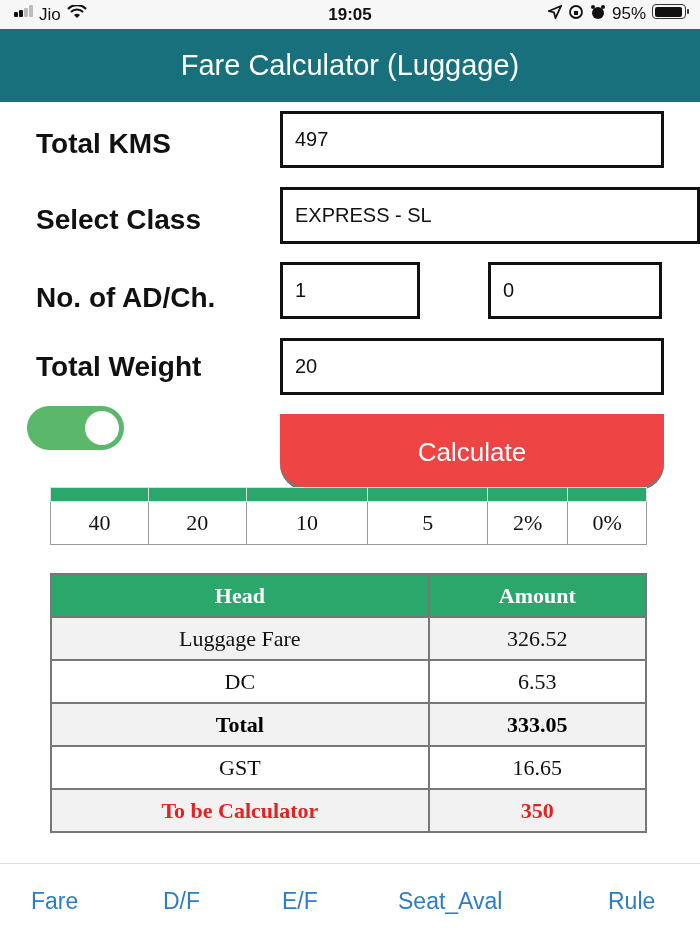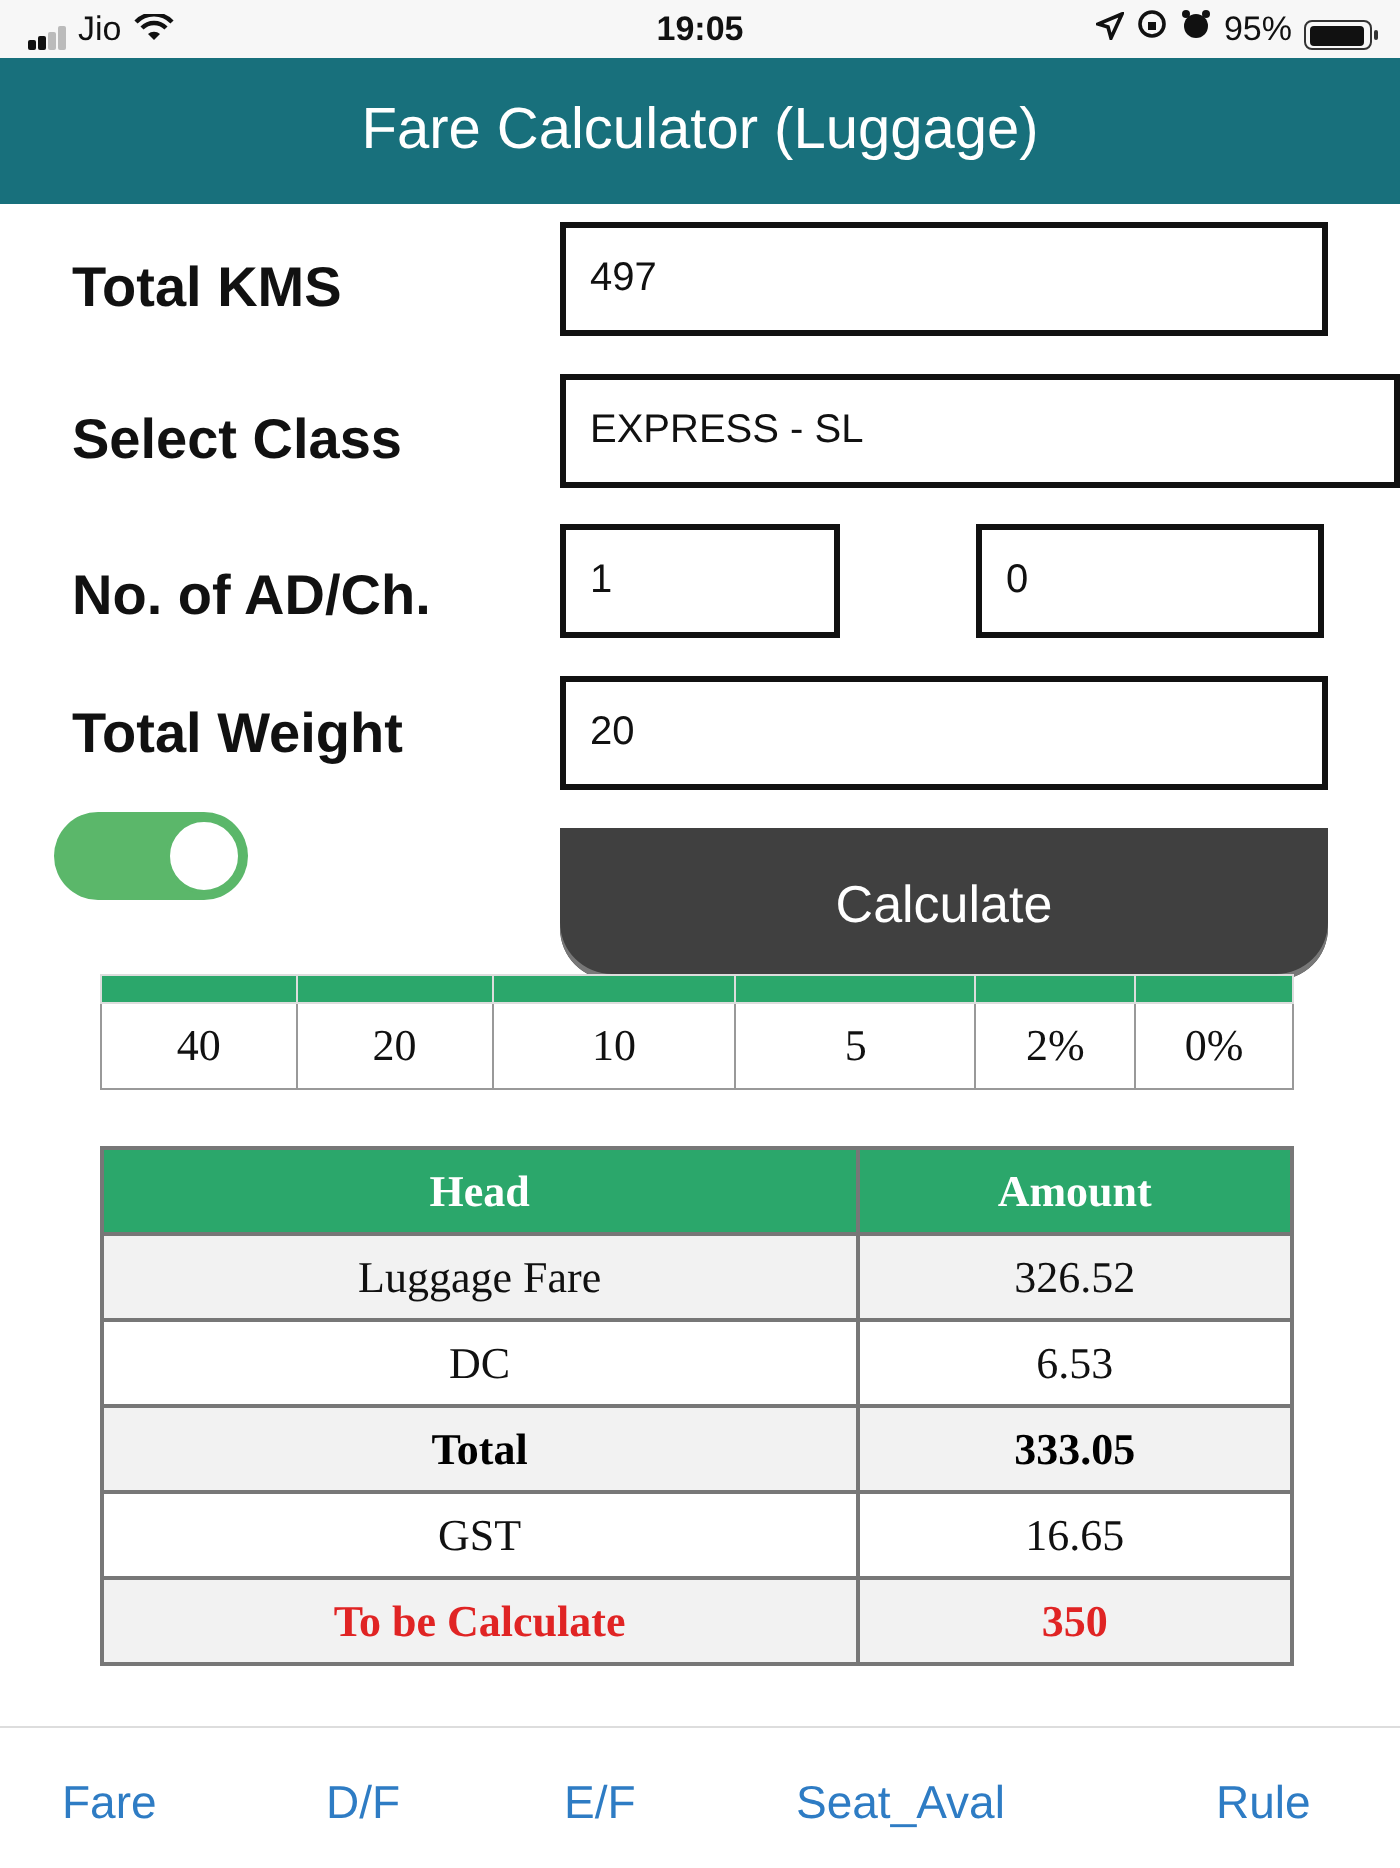--- a/index.html
+++ b/index.html
@@ -1,39 +1,39 @@
 <!DOCTYPE html>
 <html><head>
   <meta charset="utf-8">
   <style>
     * { box-sizing: border-box; margin: 0; padding: 0; }
     html, body { width: 700px; height: 934px; background: #ffffff; overflow: hidden; }
     body { font-family: "Liberation Sans", sans-serif; color: #111; position: relative; }
 
     .status-bar { position: absolute; left: 0; top: 0; width: 700px; height: 29px; background: #f7f7f7;
       display: flex; align-items: center; justify-content: space-between; padding: 0 14px; font-size: 17px; color: #111; }
-    .sb-left, .sb-right { display: flex; align-items: flex-end; gap: 6px; }
+    .sb-left, .sb-right { display: flex; align-items: flex-start; gap: 6px; }
     .sb-time { position: absolute; left: 0; right: 0; text-align: center; font-weight: bold; font-size: 17px; pointer-events: none; }
     .signal { display: inline-grid; grid-template-columns: repeat(4, 4px); gap: 1px; align-items: end; height: 12px; }
     .signal span { width: 4px; background: #111; display: block; border-radius: 1px; }
     .battery { width: 34px; height: 15px; border: 1.5px solid #333; border-radius: 4px; padding: 1.5px; position: relative; }
     .battery::after { content: ""; position: absolute; right: -4px; top: 4px; width: 2px; height: 5px; background: #333; border-radius: 1px; }
     .battery .fill { width: 95%; height: 100%; background: #111; border-radius: 2px; }
 
     .header { position: absolute; left: 0; top: 29px; width: 700px; height: 73px; background: #18707c;
       color: #fff; font-size: 29px; display: flex; align-items: center; justify-content: center; }
 
     .label { position: absolute; left: 36px; font-weight: bold; font-size: 28px; color: #111; }
     .field { position: absolute; border: 3px solid #111; background: #fff; font-size: 20px;
       display: flex; align-items: center; padding-left: 12px; color: #111; }
 
     .toggle { position: absolute; left: 27px; top: 406px; width: 97px; height: 44px; border-radius: 22px; background: #5bb76a; }
     .toggle .knob { position: absolute; right: 3px; top: 3px; width: 38px; height: 38px; border-radius: 50%; background: #fff; border: 2px solid #5bb76a; }
 
-    .calc-btn { position: absolute; left: 280px; top: 414px; width: 384px; height: 76px; background: #404040;
+    .calc-btn { position: absolute; left: 280px; top: 414px; width: 384px; height: 76px; background: #ef4444;
       color: #fff; font-size: 26px; display: flex; align-items: center; justify-content: center;
       border-bottom-left-radius: 26px; border-bottom-right-radius: 26px; box-shadow: inset 0 -3px 0 #777; }
 
     table { border-collapse: collapse; position: absolute; font-family: "Liberation Serif", serif; }
     .denom { left: 50px; top: 487px; width: 597px; }
     .denom td { border: 1px solid #999; text-align: center; font-size: 22px; height: 43px; margin-left: 28px; }
     .denom .hdr td { background: #2ba76b; height: 14px; border-color: #ddd; }
 
     .fare { left: 50px; top: 573px; width: 597px; }
     .fare th, .fare td { border: 2px solid #777; text-align: center; font-size: 22px; height: 43px; }
@@ -150,21 +150,21 @@
   </tr>
   <tr class="alt">
     <td class="green">Total</td>
     <td class="green">333.05</td>
   </tr>
   <tr>
     <td>GST</td>
     <td>16.65</td>
   </tr>
   <tr class="alt">
-    <td class="red">To be Calculate</td>
+    <td class="red">To be Calculator</td>
     <td class="red">350</td>
   </tr>
 </tbody>
   </table>
 
 <div class="tabbar">
   <span class="tab" style="left:31px">Fare</span>
   <span class="tab" style="left:163px">D/F</span>
   <span class="tab" style="left:282px">E/F</span>
   <span class="tab" style="left:398px">Seat_Aval</span>

